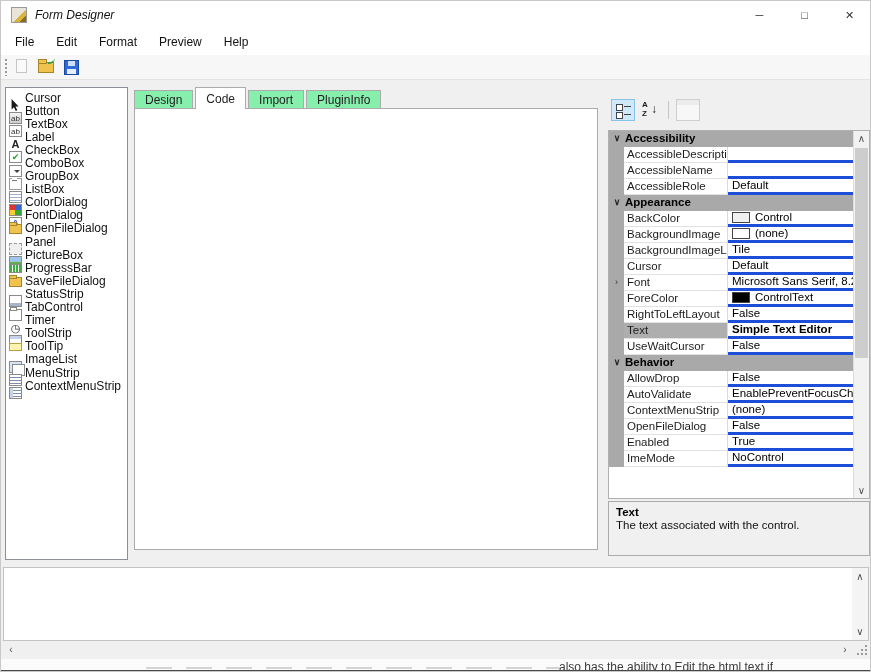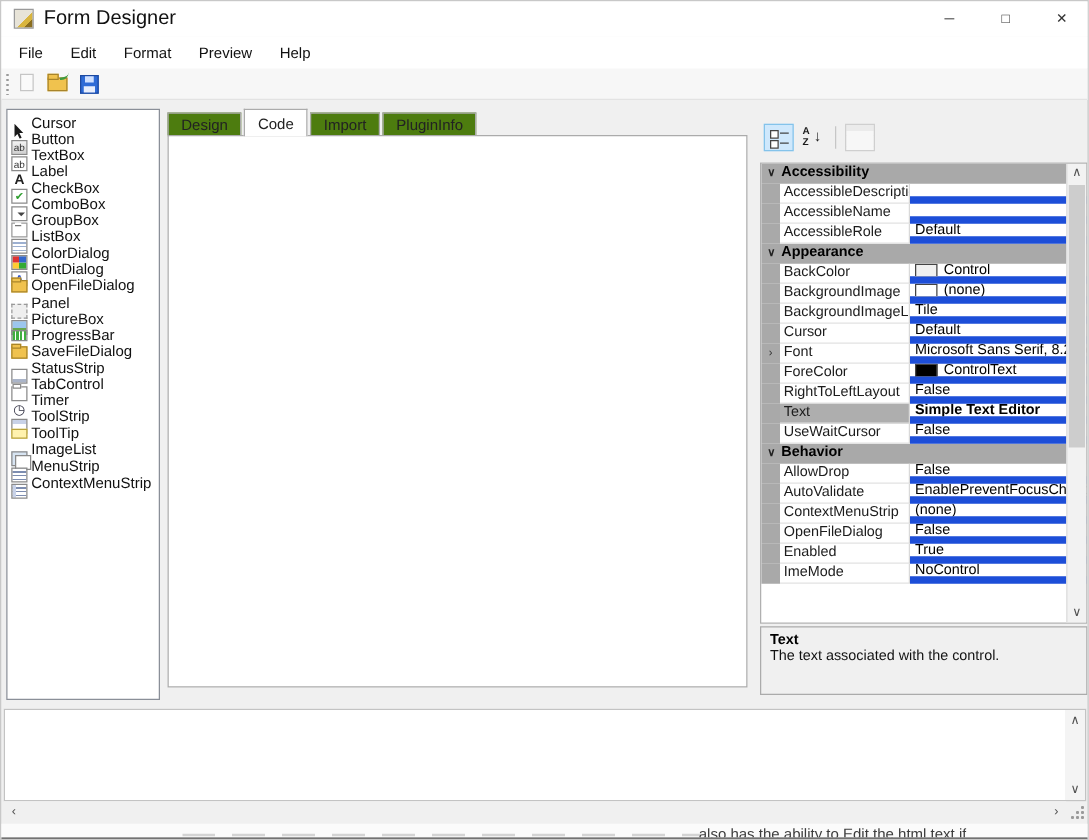--- a/index.html
+++ b/index.html
@@ -5,21 +5,21 @@
   html,body{margin:0;padding:0;}
   body{
     width:871px;height:672px;position:relative;overflow:hidden;
     background:#f0f0f0;font-family:"Liberation Sans",sans-serif;color:#1a1a1a;
     border:1px solid #c8c8c8;box-sizing:border-box;
   }
   
   #titlebar{position:absolute;left:0;top:0;width:871px;height:28px;background:#ffffff;}
   #app-icon{position:absolute;left:10px;top:6px;width:16px;height:16px;border:1px solid #9a9a9a;background:
     linear-gradient(135deg,#e8e4d8 0 55%,#d9b53e 55% 75%,#8a6d1f 75% 100%);box-sizing:border-box;}
-  #app-title{position:absolute;left:34px;top:0;height:28px;line-height:28px;font-size:16px;color:#111;}
+  #app-title{position:absolute;left:34px;top:0;height:28px;line-height:28px;font-size:12px;color:#111;font-style:italic;}
   #win-controls{position:absolute;right:0;top:0;height:28px;display:flex;}
   .winbtn{width:45px;height:28px;line-height:28px;text-align:center;font-size:11px;color:#333;}
   
   #menubar{position:absolute;left:0;top:28px;width:871px;height:26px;background:#ffffff;display:flex;align-items:stretch;padding-left:3px;}
   .menu-item{padding:0 11px;line-height:26px;font-size:12px;color:#111;}
   
   #toolbar{position:absolute;left:0;top:54px;width:871px;height:25px;background:#f7f7f7;border-bottom:1px solid #e3e3e3;box-sizing:border-box;}
   #toolbar-grip{position:absolute;left:4px;top:4px;width:3px;height:17px;
     background:repeating-linear-gradient(#9a9a9a 0 2px,transparent 2px 4px);width:2px;}
   .tbbtn{position:absolute;top:2px;width:22px;height:21px;}
@@ -63,21 +63,21 @@
   .ic-tabcontrol:before{content:"";position:absolute;left:0;top:-3px;width:5px;height:2px;background:#fff;border:1px solid #8a8a8a;}
   .ic-timer{font-size:11px;line-height:12px;color:#334;}
   .ic-toolstrip{border:1px solid #8a8a8a;background:linear-gradient(#c8d2e8 0 3px,#fff 3px 100%);}
   .ic-tooltip{background:#fff2ae;border:1px solid #b8a23e;margin-top:2px;height:8px;color:#222;font-size:7px;line-height:8px;}
   .ic-imagelist{border:1px solid #8a8a8a;background:#d7e4f2;}
   .ic-imagelist:before{content:"";position:absolute;left:2px;top:2px;width:100%;height:100%;border:1px solid #8a8a8a;background:#fff;}
   .ic-menustrip{border:1px solid #8a8a8a;background:repeating-linear-gradient(#fff 0 2px,#7d8db0 2px 3px);}
   .ic-contextmenustrip{border:1px solid #8a8a8a;background:linear-gradient(90deg,#c8d2e8 0 3px,transparent 3px),repeating-linear-gradient(#fff 0 2px,#7d8db0 2px 3px);}
   
   #tabstrip{position:absolute;left:133px;top:88px;height:20px;display:flex;align-items:flex-end;}
-  .tab{height:19px;line-height:19px;padding:0 10px;font-size:12px;background:#4d7c0f;border:1px solid #ababab;border-bottom:none;margin-right:2px;color:#222;box-sizing:border-box;}
+  .tab{height:19px;line-height:19px;padding:0 10px;font-size:12px;background:#86efac;border:1px solid #ababab;border-bottom:none;margin-right:2px;color:#222;box-sizing:border-box;}
   .tab.active{height:22px;line-height:22px;background:#fff;position:relative;z-index:3;}
   #tabpanel{position:absolute;left:133px;top:107px;width:464px;height:442px;background:#fff;border:1px solid #ababab;box-sizing:border-box;z-index:1;}
   .fieldlabel{position:absolute;font-size:12px;color:#111;}
   #lbl-controls{left:150px;top:116px;}
   #lbl-events{left:375px;top:116px;}
   .combo{position:absolute;height:21px;background:#e4e4e4;border:1px solid #949494;box-sizing:border-box;display:flex;align-items:center;padding:0 7px;font-size:12px;color:#111;}
   #combo-controls{left:150px;top:133px;width:212px;}
   #combo-events{left:375px;top:133px;width:211px;}
   .combo .chev{margin-left:auto;font-size:10px;color:#555;}
   
@@ -110,21 +110,21 @@
   #pt-az .ar{position:absolute;left:13px;top:3px;font-size:12px;font-weight:normal;color:#222;}
   #pt-sep{position:absolute;left:60px;top:3px;width:1px;height:18px;background:#c6c6c6;}
   #pt-pages{left:68px;border:1px solid #b0b0b0;background:linear-gradient(#e8e8e8 0 5px,#fff 5px),repeating-linear-gradient(transparent 0 8px,#c8c8c8 8px 9px);opacity:.5;}
   #propgrid{position:absolute;left:607px;top:129px;width:262px;height:369px;background:#fff;border:1px solid #b0b0b0;box-sizing:border-box;overflow:hidden;}
   .prow{display:flex;height:16px;font-size:11.5px;line-height:15px;box-sizing:border-box;}
   .pcat{background:#a9a9a9;font-weight:bold;color:#000;}
   .pchev{width:16px;text-align:center;font-size:9px;color:#222;flex:none;}
   .pgut{width:15px;background:#a9a9a9;flex:none;font-size:9px;color:#333;text-align:center;}
   .plabel{width:100px;flex:none;padding-left:3px;border-right:1px solid #d9d9d9;border-bottom:1px solid #e2e2e2;color:#1c1c1c;overflow:hidden;white-space:nowrap;}
   .plabel.sel{background:#aeaeae;}
-  .pvalue{flex:1;display:flex;align-items:center;padding-left:4px;border-bottom:6px solid #1d4ed8;overflow:hidden;white-space:nowrap;color:#000;}
+  .pvalue{flex:1;display:flex;align-items:center;padding-left:4px;border-bottom:3px solid #1d4ed8;overflow:hidden;white-space:nowrap;color:#000;}
   .pvalue .bold{font-weight:bold;}
   .swatch{width:18px;height:11px;border:1px solid #444;margin-right:5px;flex:none;box-sizing:border-box;}
   #pg-scroll{position:absolute;right:0;top:0;width:15px;height:367px;background:#f2f2f2;border-left:1px solid #dcdcdc;}
   #pg-scroll .sarrow{width:15px;height:15px;line-height:15px;left:0;}
   #pg-thumb{position:absolute;left:1px;top:17px;width:13px;height:210px;background:#cdcdcd;}
   #prop-desc{position:absolute;left:607px;top:500px;width:262px;height:55px;background:#f0f0f0;border:1px solid #ababab;box-sizing:border-box;padding:4px 7px;}
   #prop-desc .t{font-size:11.5px;font-weight:bold;color:#000;}
   #prop-desc .d{font-size:11.5px;color:#111;margin-top:1px;}
   
   #bottombox{position:absolute;left:2px;top:566px;width:866px;height:74px;background:#fff;border:1px solid #c3c3c3;box-sizing:border-box;}

